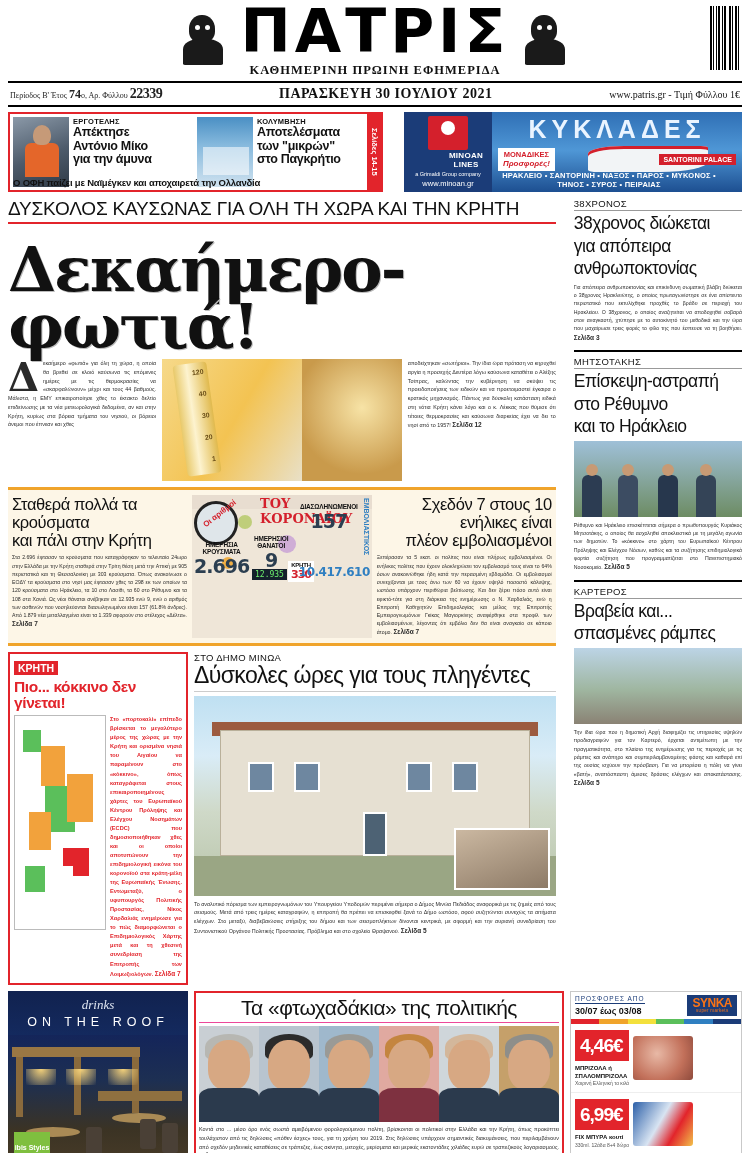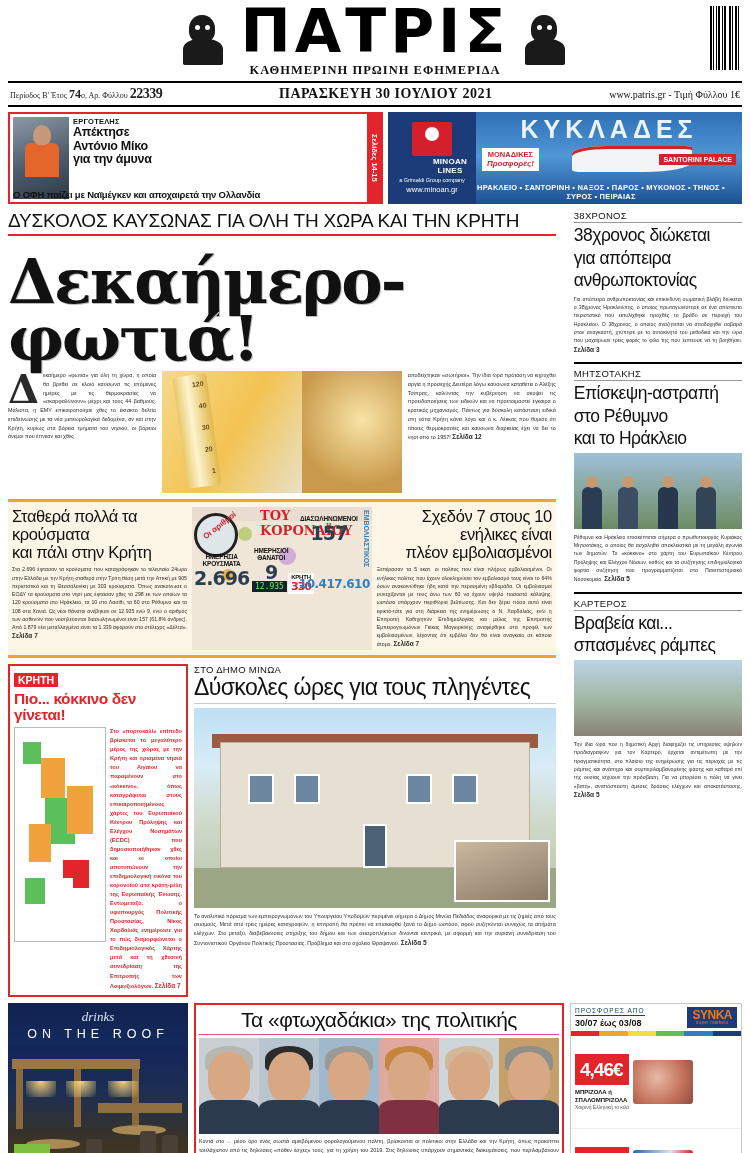--- a/index.html
+++ b/index.html
@@ -46,21 +46,21 @@
     border-bottom: 2px solid #000;
     font-family: "Liberation Serif", serif;
   }
   .dl-left { font-size: 8px; color: #222; }
   .dl-left b { font-size: 12px; }
   .dl-left .issue { font-size: 14px; font-weight: 700; letter-spacing: -0.5px; }
   .dl-center { font-size: 14px; font-weight: 700; letter-spacing: 0.5px; }
   .dl-right { font-size: 10px; }
 
   
-  .topads { display: flex; gap: 5px; margin-top: 5px; height: 92px; }
+  .topads { display: flex; gap: 21px; margin-top: 5px; height: 80px; }
   .sportbox {
     flex: 0 0 375px; border: 2px solid #e2242b; background: #fff;
     display: flex; position: relative; padding: 3px;
   }
   .sport-cols { display: flex; flex: 1; gap: 3px; }
   .sport-item { display: flex; gap: 4px; flex: 1; }
   .sport-photo { width: 56px; background: #6d7f91; position: relative; overflow: hidden; }
   .sp1 { background: linear-gradient(160deg,#8b99a8 0%,#4d5b6b 55%,#303b47 100%); }
   .sp1::after { content:""; position:absolute; left:12px; top:26px; width:34px; height:34px; background:#e4662a; border-radius:6px 6px 0 0; }
   .sp1::before { content:""; position:absolute; left:20px; top:8px; width:18px; height:20px; background:#c69a78; border-radius:50% 50% 40% 40%; z-index:2;}
@@ -203,21 +203,21 @@
   .pol-face .fbody { position:absolute; left:50%; bottom:0; margin-left:-30px; width:60px; height:34px; background:#2b3a4d; border-radius:24% 24% 0 0;}
   .pol-body { font-size:5.4px; line-height:1.62; text-align:justify; margin-top:3px; color:#2b2b2b;}
   .synka { width:172px; border:1px solid #c9c9c9; background:#fff; position:relative; overflow:hidden;}
   .sy-top { display:flex; align-items:center; justify-content:space-between; padding:3px 4px; }
   .sy-offer { font-size:6.5px; letter-spacing:1px; color:#1b3c78; border-bottom:1px solid #1b3c78; padding-bottom:1px;}
   .sy-dates { font-size:9px; font-weight:700; color:#111; margin-top:2px;}
   .sy-logo { background:#1b3c78; color:#f97316; font-size:12px; font-weight:700; padding:2px 5px; letter-spacing:-.5px; text-align:center; line-height:1;}
   .sy-logo small { display:block; font-size:4.5px; font-weight:400; letter-spacing:.3px;}
   .sy-stripe { height:5px; display:flex; }
   .sy-stripe i { flex:1; }
-  .sy-item { display:flex; align-items:center; gap:4px; padding:18px 4px; border-bottom:1px solid #eee; position:relative;}
+  .sy-item { display:flex; align-items:center; gap:4px; padding:6px 4px; border-bottom:1px solid #eee; position:relative;}
   .sy-price { background:#e2242b; color:#fff; font-weight:700; font-size:19px; padding:6px 5px; line-height:1; letter-spacing:-1px;}
   .sy-desc { font-size:6px; font-weight:700; line-height:1.25; }
   .sy-desc small { display:block; font-weight:400; font-size:5px; color:#555;}
   .sy-pic { width:60px; height:44px; border-radius:3px; }
   .sy-pic.meat { background: radial-gradient(circle at 40% 40%, #e8b9a6, #c2705a 60%, #8e4a3c); }
   .sy-pic.beer { background: linear-gradient(120deg,#2b5fa8 0%,#d8e4f2 45%,#e2242b 70%,#f2c14a 100%); }
 </style>
 </head>
 <body>
 
@@ -279,20 +279,29 @@
   <div class="topads">
     <div class="sportbox">
       <div class="sport-cols">
         <div class="sport-item">
           <div class="sport-photo sp1"></div>
           <div class="sport-txt">
             <div class="sport-kicker">ΕΡΓΟΤΕΛΗΣ</div>
             <div class="sport-head">Απέκτησε</div>
             <div class="sport-head">Αντόνιο Μίκο</div>
             <div class="sport-head">για την άμυνα</div>
+          </div>
+        </div>
+        <div class="sport-item">
+          <div class="sport-photo sp2"></div>
+          <div class="sport-txt">
+            <div class="sport-kicker">ΚΟΛΥΜΒΗΣΗ</div>
+            <div class="sport-head">Αποτελέσματα</div>
+            <div class="sport-head">των "μικρών"</div>
+            <div class="sport-head">στο Παγκρήτιο</div>
           </div>
         </div>
       </div>
       <div class="sport-strap">Ο ΟΦΗ παίζει με Ναϊμέγκεν και αποχαιρετά την Ολλανδία</div>
       <div class="sport-side">Σελίδες 14-15</div>
     </div>
 
     <div class="minoanbox">
       <div class="minoan-left">
         <div class="minoan-logo"></div>

